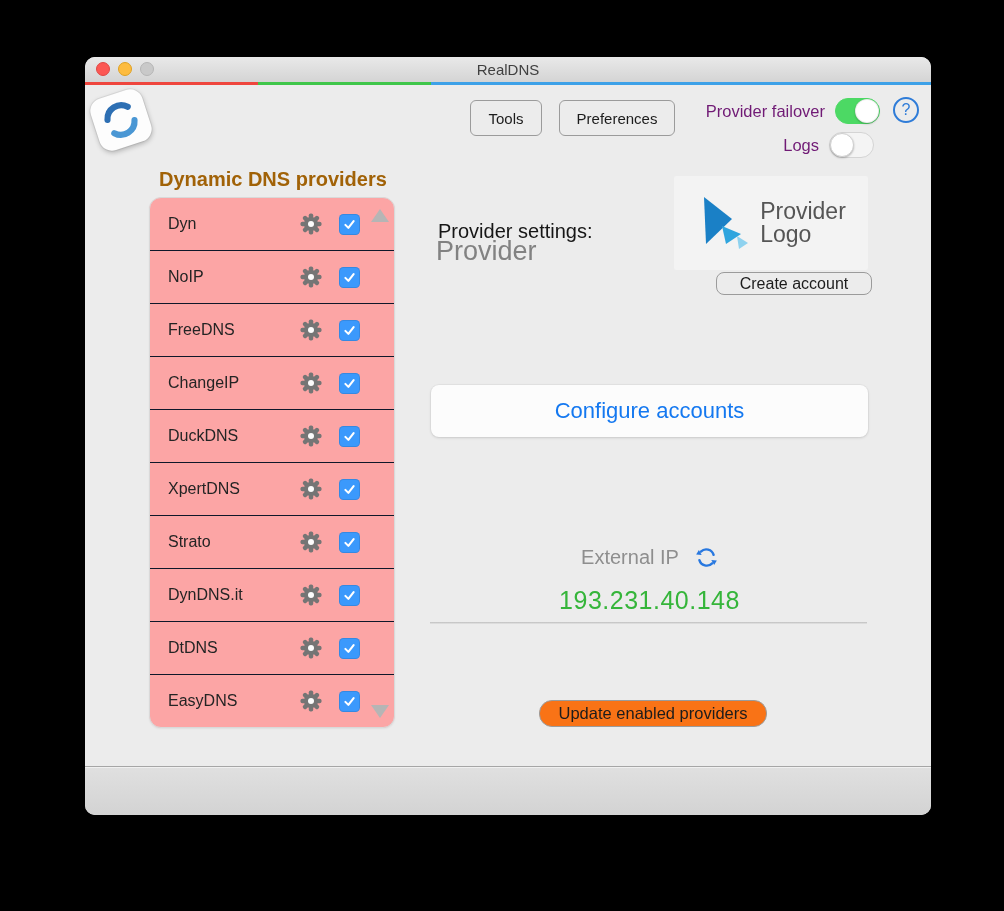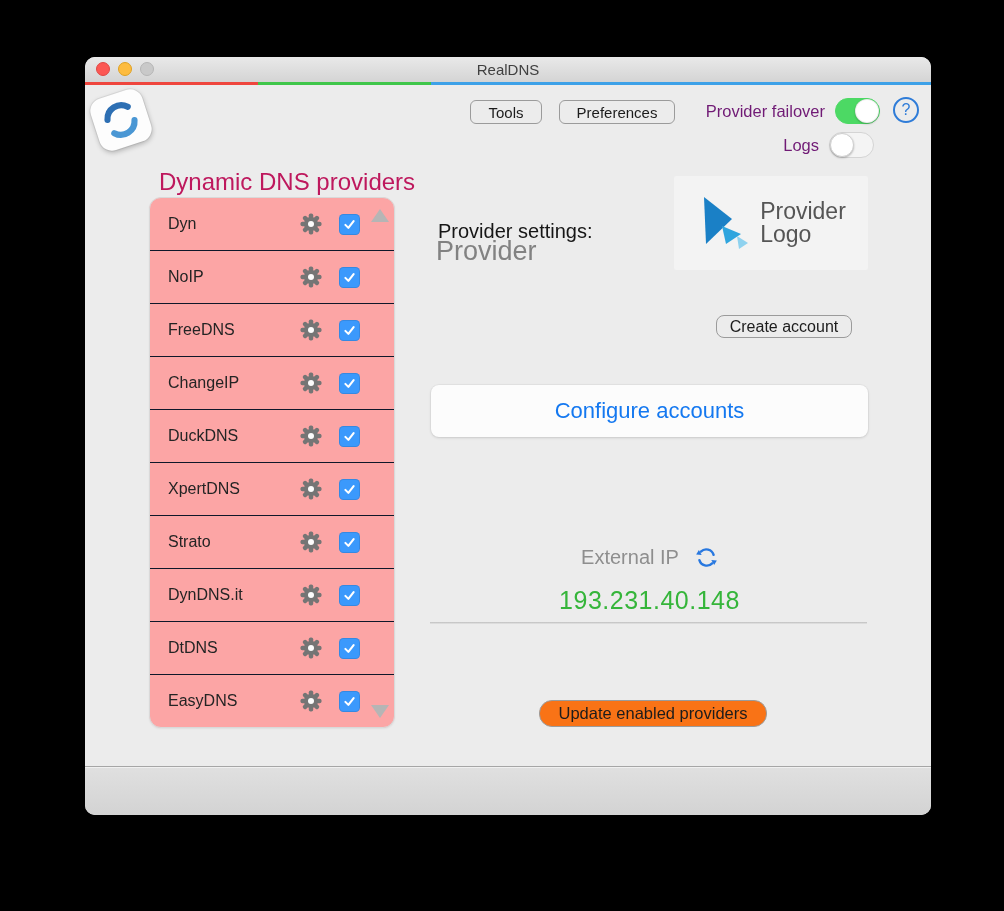--- a/index.html
+++ b/index.html
@@ -27,41 +27,41 @@
   
   .content{ position:absolute; left:0; top:28px; width:100%; height:681px; background:#ececec; }
 
   .app-logo{ position:absolute; left:9px; top:8px; width:54px; height:54px;
     background:#fdfdfd; border-radius:13px; transform:rotate(-18deg);
     box-shadow:0 2px 5px rgba(0,0,0,.25), 0 0 0 1px rgba(0,0,0,.06);
     display:flex; align-items:center; justify-content:center; }
 
   .pushbtn{ background:transparent; border:1px solid #9b9b9b; border-radius:6px;
     color:#1c1c1c; font-size:15px; font-family:"Liberation Sans",sans-serif;
-    height:24px; padding:0 14px; cursor:pointer; }
+    height:36px; padding:0 14px; cursor:pointer; }
   .btn-tools{ position:absolute; left:385px; top:15px; width:72px; }
   .btn-prefs{ position:absolute; left:474px; top:15px; width:116px; }
 
   .failover-row{ position:absolute; right:51px; top:13px; display:flex; align-items:center; gap:10px; }
   .logs-row{ position:absolute; right:57px; top:47px; display:flex; align-items:center; gap:10px; }
   .toggle-label{ font-size:16.5px; color:#701a75; }
   .toggle{ position:relative; width:45px; height:26px; border-radius:13px;
     background:#f4f4f4; border:1px solid #d4d4d4; cursor:pointer; }
   .toggle .knob{ position:absolute; left:0; top:0; width:24px; height:24px; border-radius:50%;
     background:#fff; border:1px solid #cfcfcf; box-shadow:0 1px 2px rgba(0,0,0,.25); }
   .toggle.on{ background:var(--toggle_green); border-color:var(--toggle_green); }
   .toggle.on .knob{ left:auto; right:0; border-color:rgba(0,0,0,.08); }
 
   .help-btn{ position:absolute; right:12px; top:12px; width:26px; height:26px; border-radius:50%;
     border:2px solid var(--help_blue); color:var(--help_blue); background:transparent;
     font-size:16px; line-height:22px; text-align:center; cursor:pointer;
     font-family:"Liberation Sans",sans-serif; }
 
   
-  .providers-heading{ position:absolute; left:74px; top:83px; font-size:24px; color:#be185d; font-weight:400; }
+  .providers-heading{ position:absolute; left:74px; top:83px; font-size:20px; color:#a16207; font-weight:700; }
   .panel{ position:absolute; left:64px; top:112px; width:246px; height:531px;
     background:#fca5a5; border:1px solid #d9d9d9; border-radius:12px;
     box-shadow:0 1px 2px rgba(0,0,0,.06); display:flex; flex-direction:column; }
   .prow{ flex:1; display:flex; align-items:center; padding:0 34px 0 18px; }
   .prow + .prow{ border-top:1px solid #0f172a; }
   .pname{ flex:1; font-size:16px; color:#242424; }
   .gear-btn{ width:22px; height:22px; background:none; border:none; padding:0; cursor:pointer; margin-right:17px; }
   .checkbox{ width:21px; height:21px; border-radius:4.5px; background:var(--checkbox_blue);
     box-shadow:inset 0 0 0 1px rgba(0,0,0,.1); cursor:pointer; display:flex; align-items:center; justify-content:center; }
   .scroll-arrow{ position:absolute; right:5px; width:0; height:0;
@@ -69,22 +69,22 @@
   .scroll-up{ top:11px; border-bottom:13px solid #b5b5b5; }
   .scroll-down{ bottom:9px; border-top:13px solid #b5b5b5; }
 
   
   .settings-heading{ position:absolute; left:353px; top:112px; font-size:20px; color:#161616;margin-top:23px; }
   .selected-provider{ position:absolute; left:351px; top:151px; font-size:27px; color:#828282; }
 
   .logo-box{ position:absolute; left:589px; top:91px; width:194px; height:94px;
     background:#f3f3f3; border-radius:2px; display:flex; align-items:center; justify-content:center; gap:8px; }
   .logo-text{ font-size:23px; line-height:23px; color:#555; }
-  .btn-create{ position:absolute; left:631px; top:187px; width:136px; height:23px;
-    border-radius:8px; font-size:16px; padding:0;margin-top:43px; }
+  .btn-create{ position:absolute; left:631px; top:187px; width:156px; height:23px;
+    border-radius:8px; font-size:16px; padding:0; }
 
   .btn-configure{ position:absolute; left:346px; top:300px; width:437px; height:52px;
     background:#fcfcfc; border:none; border-radius:8px; cursor:pointer;
     box-shadow:0 1px 3px rgba(0,0,0,.12), 0 0 0 1px rgba(0,0,0,.03);
     color:var(--accent_blue); font-size:22px; font-family:"Liberation Sans",sans-serif; }
 
   .rightcenter{ position:absolute; left:346px; width:437px; text-align:center; }
   .extip-row{ top:461px; display:flex; align-items:center; justify-content:center; gap:16px; }
   .extip-label{ font-size:20px; color:#8e8e8e; }
   .refresh-btn{ background:none; border:none; padding:0; cursor:pointer; width:23px; height:23px; }

